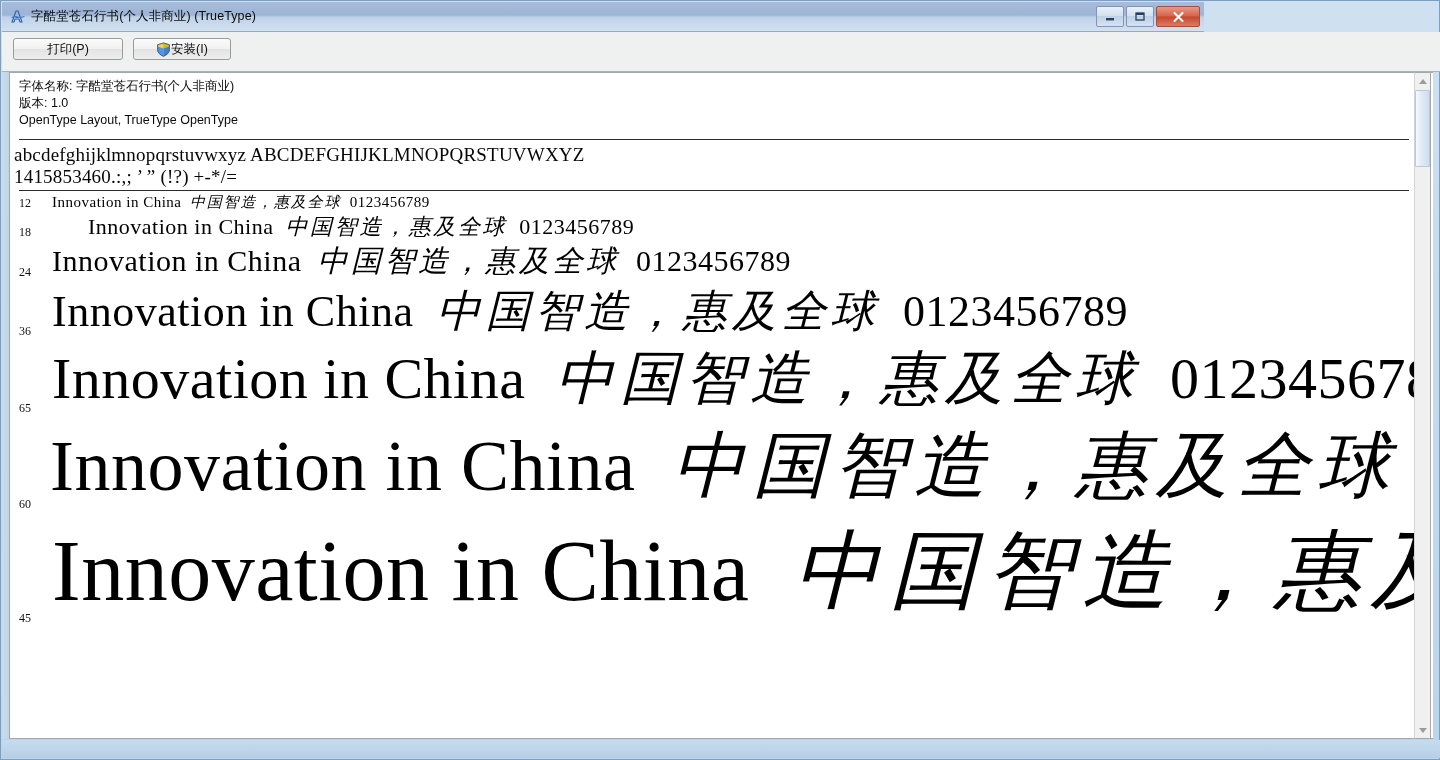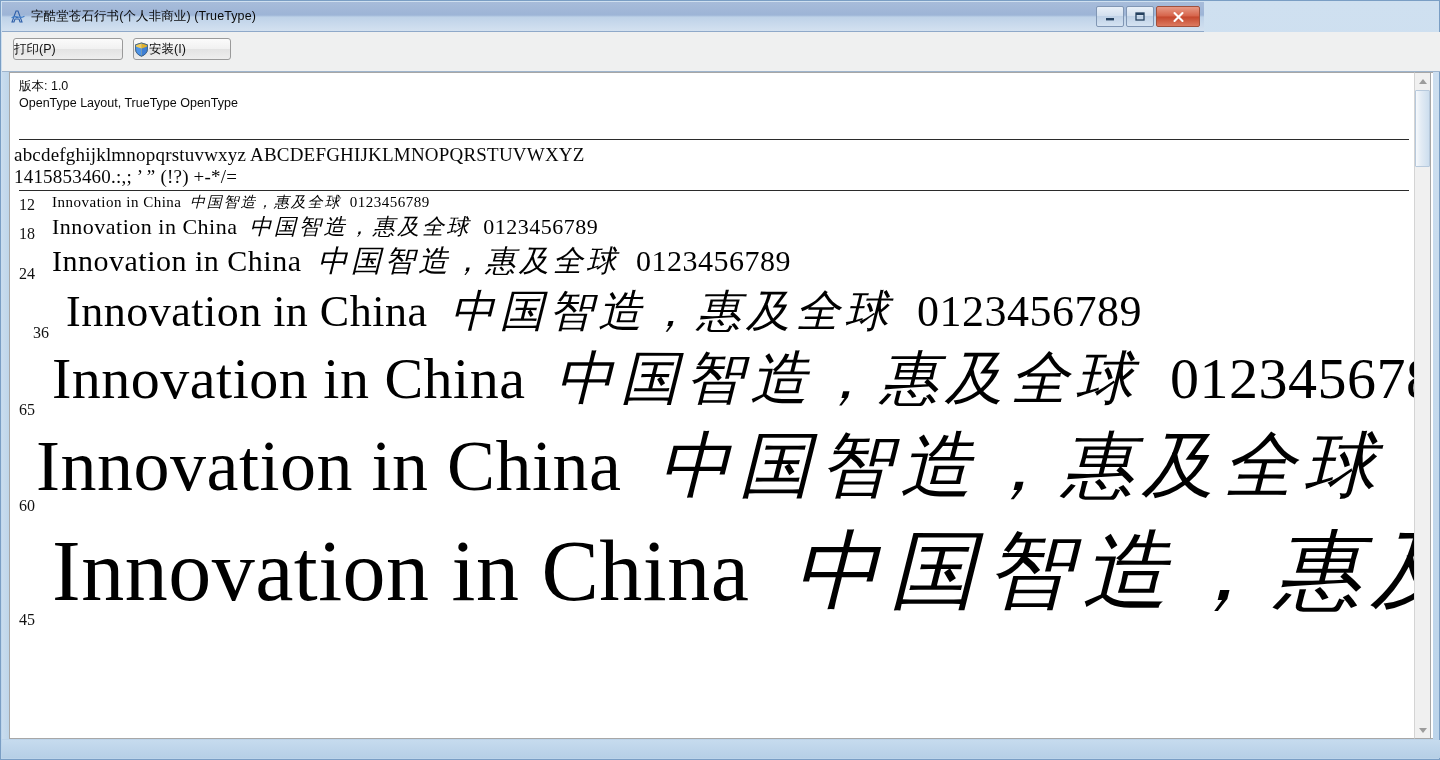--- a/index.html
+++ b/index.html
@@ -51,21 +51,21 @@
   .toolbar{
     position:absolute;left:1px;top:31px;width:1438px;height:40px;
     background:#eff0f0;
     border-bottom:1px solid #9eb4cc;
     box-sizing:border-box;
   }
   .tbtn{
     position:absolute;top:6px;height:22px;
     border:1px solid #9a9a9a;border-radius:3px;
     background:linear-gradient(to bottom,#fbfbfb 0%,#f1f1f1 48%,#e3e3e3 52%,#eeeeee 100%);
-    display:flex;align-items:center;
+    display:flex;align-items:center;justify-content:center;
     font-size:12.5px;color:#101010;
     box-sizing:border-box;
     cursor:default;
   }
   #btn-print{left:11px;width:110px;}
   #btn-install{left:131px;width:98px;}
   .shield{width:15px;height:15px;display:block;}
   
   .content{
     position:absolute;left:8px;top:71px;width:1424px;height:667px;
@@ -98,21 +98,21 @@
     font-family:"Liberation Serif","DejaVu Serif",serif;
     font-size:19px;line-height:22px;color:#060606;
     white-space:nowrap;letter-spacing:0.2px;
   }
   
   .samples{position:absolute;left:0;top:119px;width:1407px;}
   .srow{position:relative;white-space:nowrap;overflow:hidden;}
   .ssize{
     position:absolute;left:9px;
     font-family:"Liberation Serif","DejaVu Serif",serif;
-    font-size:16px;color:#111;
+    font-size:12px;color:#111;
   }
   .stext{
     display:block;
     font-family:"Liberation Serif","DejaVu Serif",serif;
     color:#000;
     white-space:nowrap;
     letter-spacing:0.5px;
   }
   .stext .cjk{
     font-family:"DejaVu Sans","Liberation Sans",sans-serif;
@@ -203,57 +203,58 @@
       <span>安装(I)</span>
     </div>
   </div>
 
   <div class="leftstrip"></div>
 
   <div class="content">
     <div class="canvas">
 
       <div class="info">
+        <div>字体名称: 字酷堂苍石行书(个人非商业)</div>
         <div>版本: 1.0</div>
         <div>OpenType Layout, TrueType OpenType</div>
       </div>
 
       <div class="rule" id="rule1"></div>
 
       <div class="charset">
         <div>abcdefghijklmnopqrstuvwxyz ABCDEFGHIJKLMNOPQRSTUVWXYZ</div>
         <div>1415853460.:,; ’ ” (!?) +-*/=</div>
       </div>
 
       <div class="rule" id="rule2"></div>
 
       <div class="samples" id="sample-rows">
           <div class="srow" style="height: 20px;">
             <span class="ssize" style="top: 4px;">12</span>
             <div class="stext" style="font-size: 15px; line-height: 20px; padding-left: 42px;"><span>Innovation in China</span>&nbsp;&nbsp;<span class="cjk">中国智造，惠及全球</span>&nbsp;&nbsp;<span>0123456789</span></div>
           </div>
-          <div class="srow" style="height: 29px;">
+          <div class="srow" style="height: 29px; padding-left: 36px;">
             <span class="ssize" style="top: 13px;">18</span>
             <div class="stext" style="font-size: 22px; line-height: 29px; padding-left: 42px;"><span>Innovation in China</span>&nbsp;&nbsp;<span class="cjk">中国智造，惠及全球</span>&nbsp;&nbsp;<span>0123456789</span></div>
           </div>
           <div class="srow" style="height: 40px;">
             <span class="ssize" style="top: 24px;">24</span>
             <div class="stext" style="font-size: 30px; line-height: 40px; padding-left: 42px;"><span>Innovation in China</span>&nbsp;&nbsp;<span class="cjk">中国智造，惠及全球</span>&nbsp;&nbsp;<span>0123456789</span></div>
           </div>
-          <div class="srow" style="height: 59px; margin-left: 14px;">
+          <div class="srow" style="height: 59px;">
             <span class="ssize" style="top: 43px;">36</span>
             <div class="stext" style="font-size: 44px; line-height: 59px; padding-left: 42px;"><span>Innovation in China</span>&nbsp;&nbsp;<span class="cjk">中国智造，惠及全球</span>&nbsp;&nbsp;<span>0123456789</span></div>
           </div>
           <div class="srow" style="height: 77px;">
             <span class="ssize" style="top: 61px;">65</span>
             <div class="stext" style="font-size: 58px; line-height: 77px; padding-left: 42px;"><span>Innovation in China</span>&nbsp;&nbsp;<span class="cjk">中国智造，惠及全球</span>&nbsp;&nbsp;<span>0123456789</span></div>
           </div>
           <div class="srow" style="height: 96px;">
             <span class="ssize" style="top: 80px;">60</span>
-            <div class="stext" style="font-size: 72px; line-height: 96px; padding-left: 26px;"><span>Innovation in China</span>&nbsp;&nbsp;<span class="cjk">中国智造，惠及全球</span>&nbsp;&nbsp;</div>
+            <div class="stext" style="font-size: 72px; line-height: 96px; padding-left: 40px;"><span>Innovation in China</span>&nbsp;&nbsp;<span class="cjk">中国智造，惠及全球</span>&nbsp;&nbsp;</div>
           </div>
           <div class="srow" style="height: 114px;">
             <span class="ssize" style="top: 98px;">45</span>
             <div class="stext" style="font-size: 86px; line-height: 114px; padding-left: 42px;"><span>Innovation in China</span>&nbsp;&nbsp;<span class="cjk">中国智造，惠及全球</span>&nbsp;&nbsp;</div>
           </div>
         </div>
 
     </div>
   </div>
 

